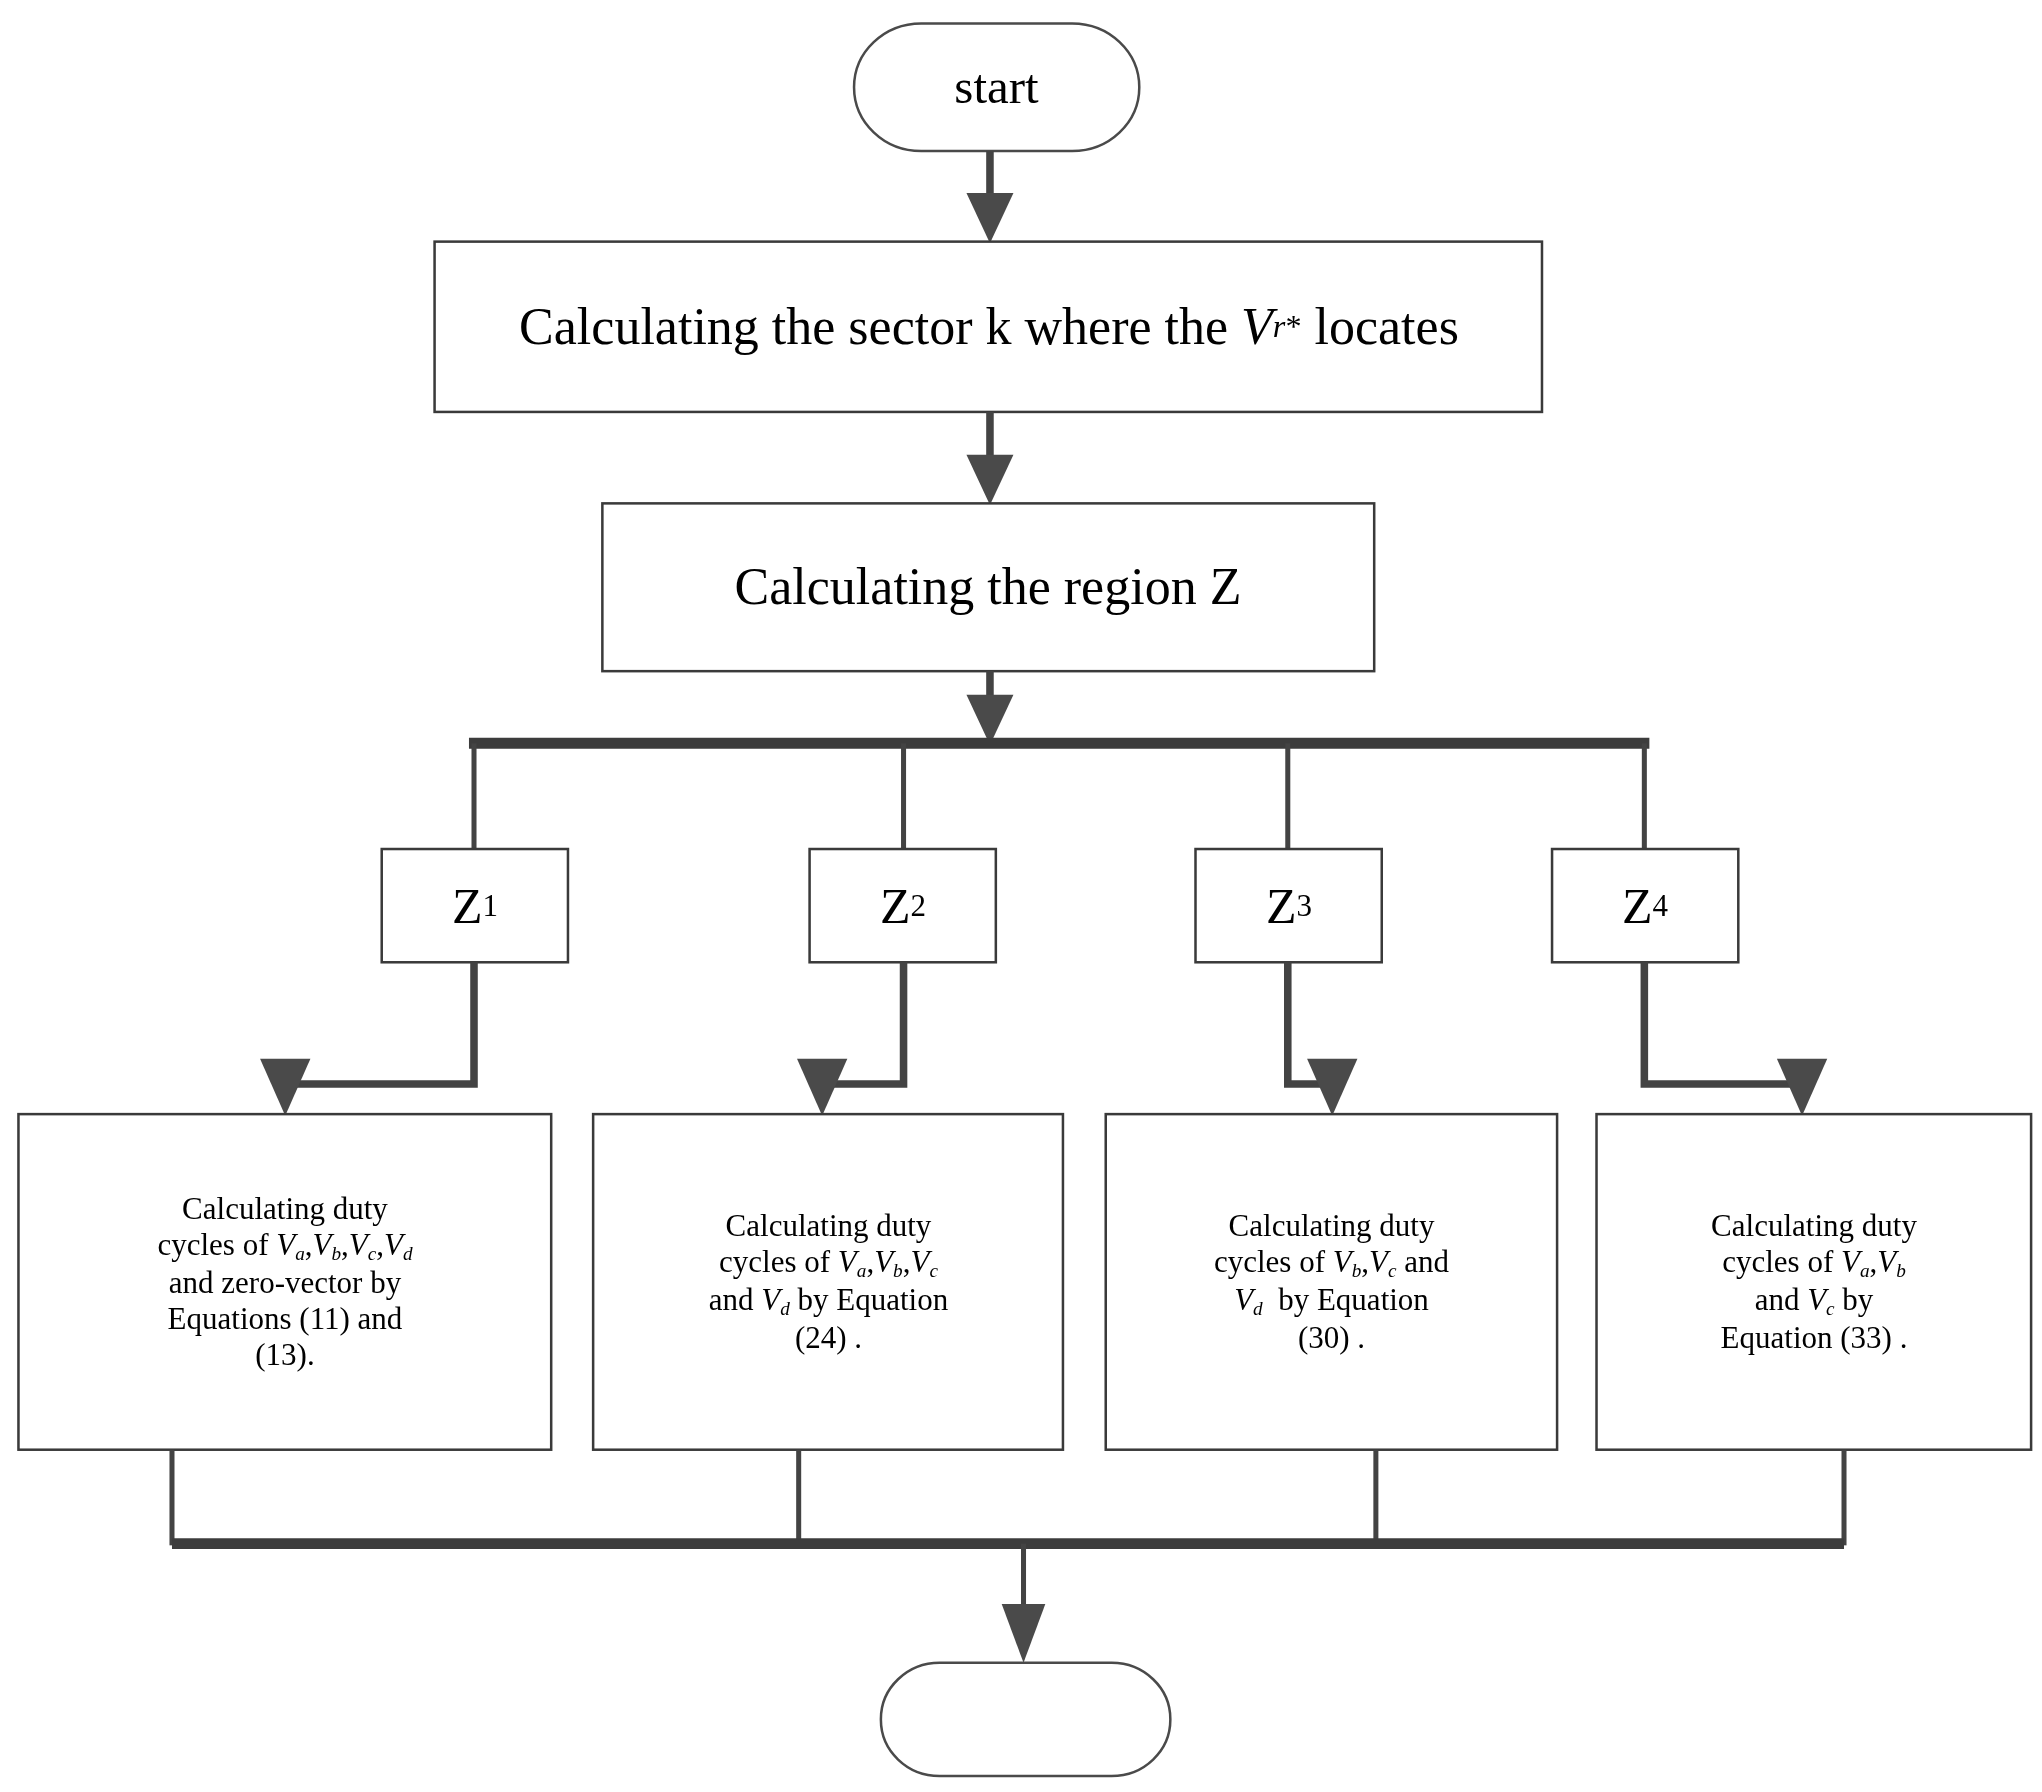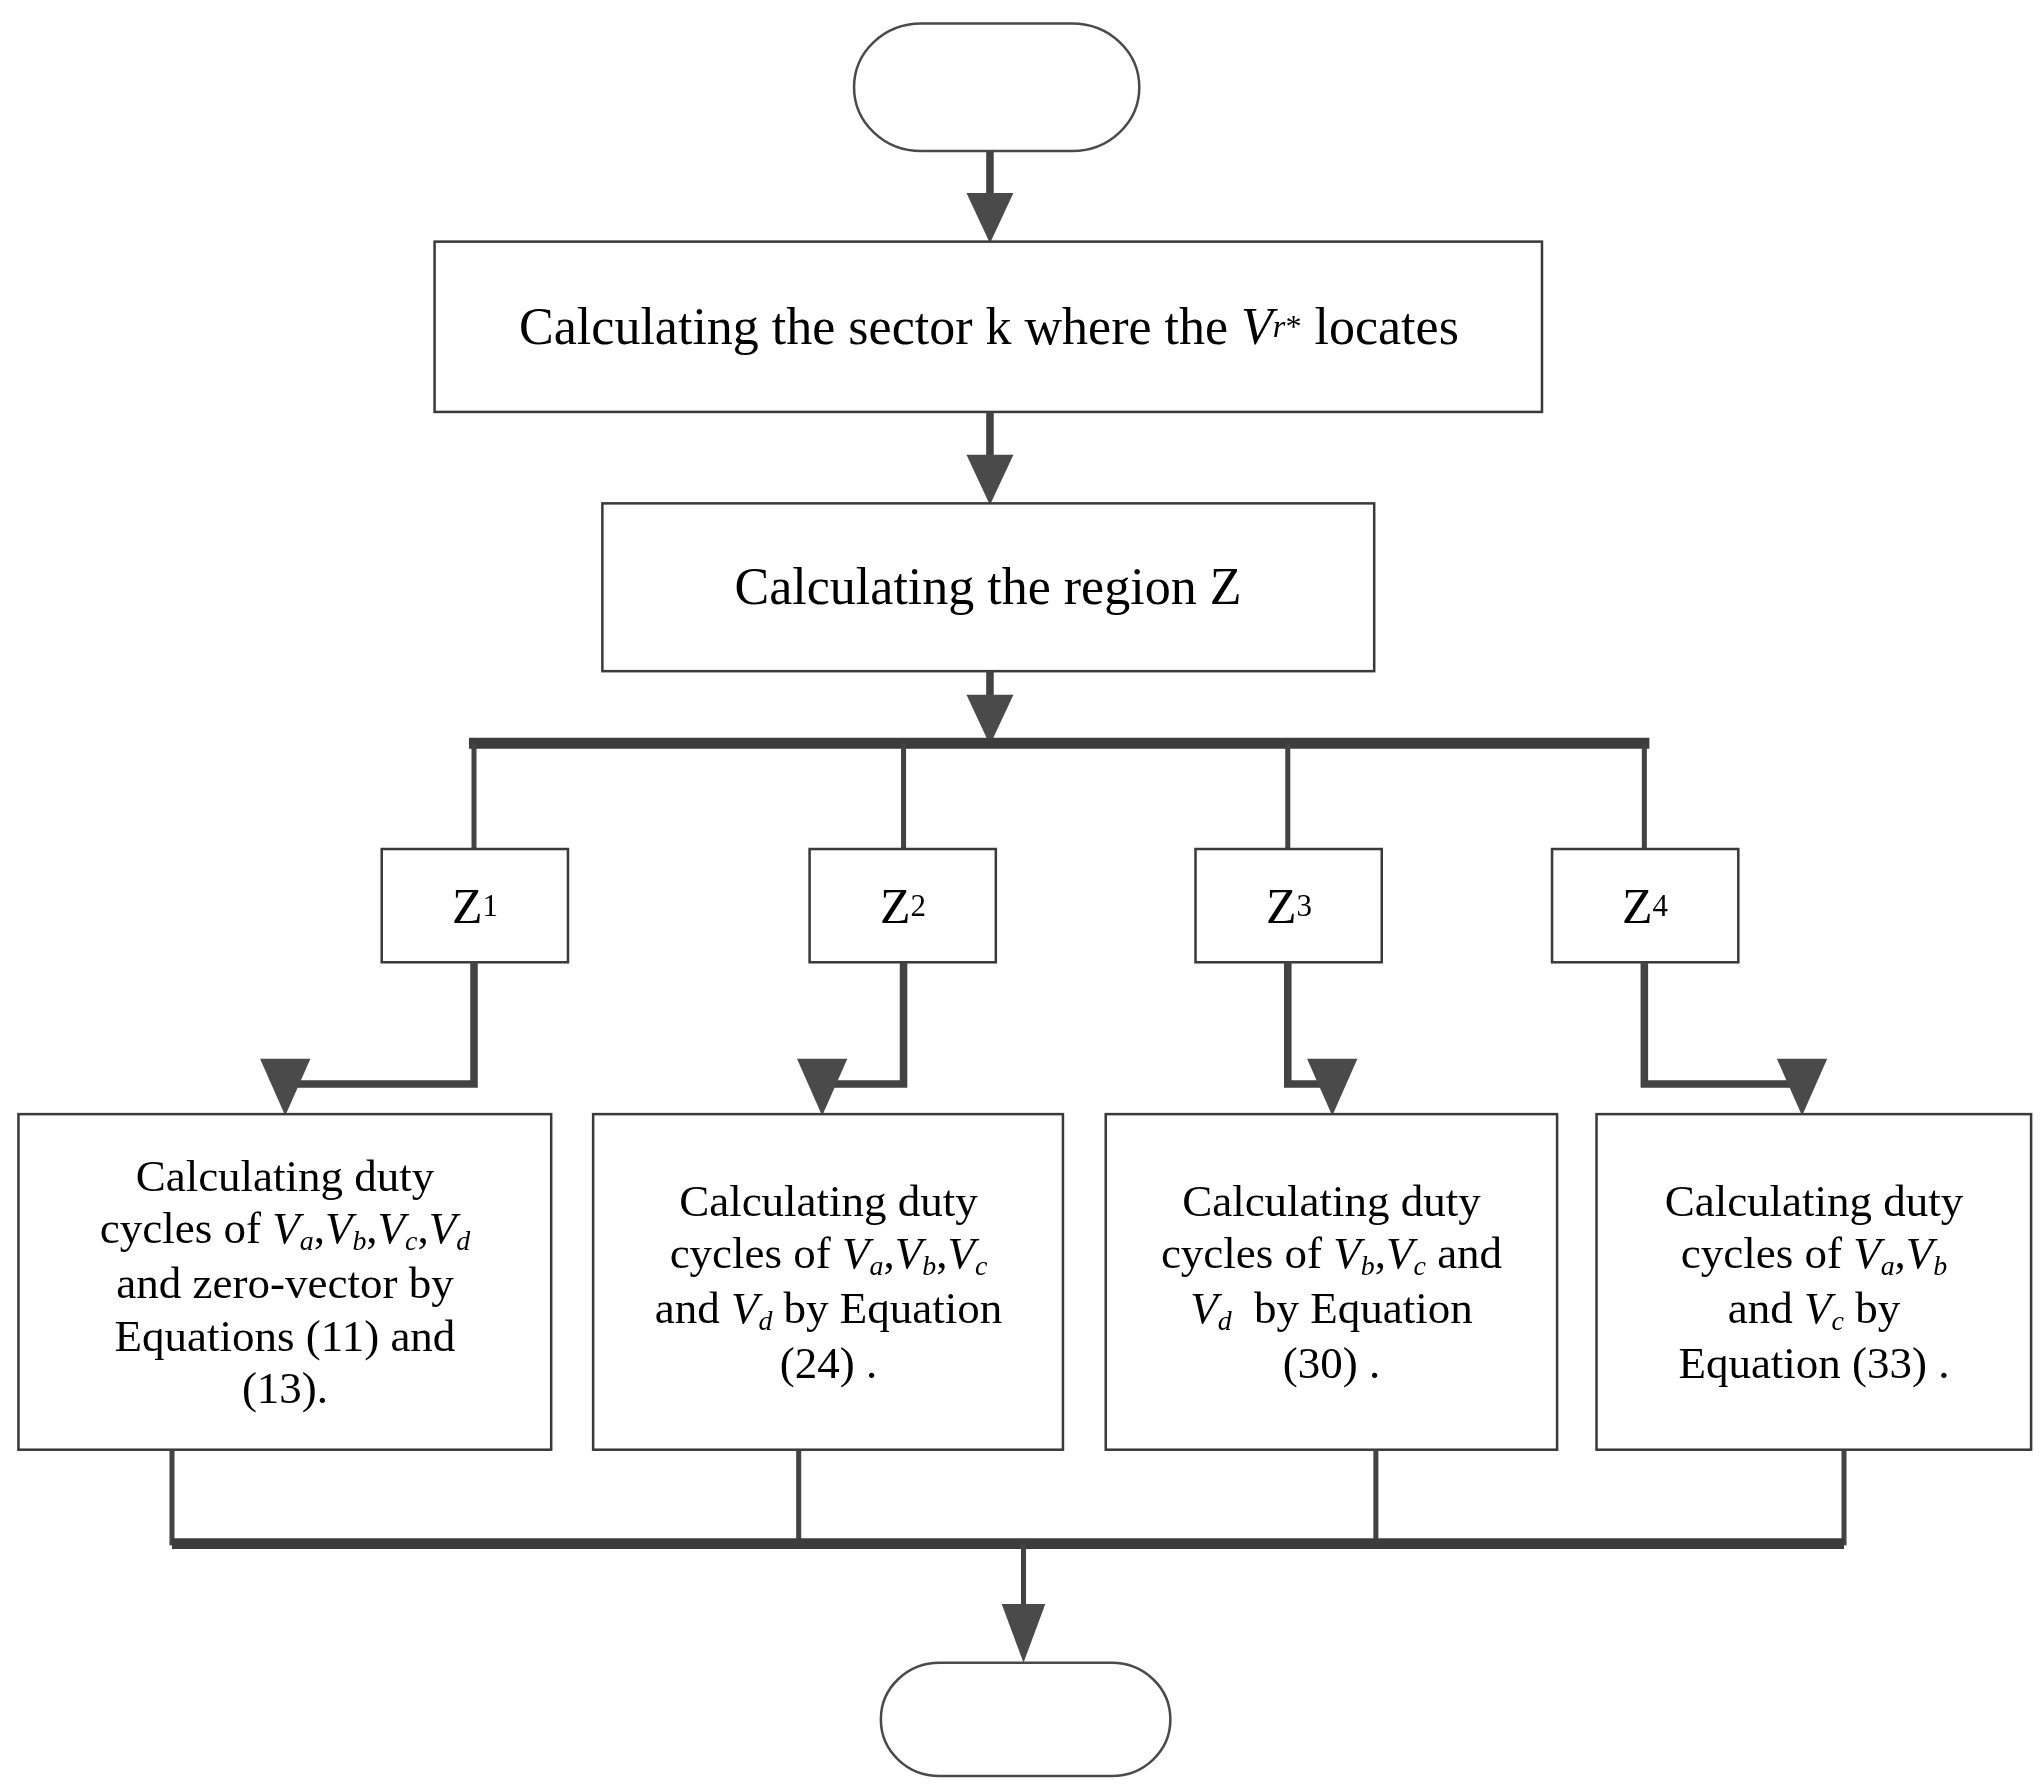--- a/index.html
+++ b/index.html
@@ -60,21 +60,21 @@
     line-height: 1.16;
     font-family: "Liberation Serif", "DejaVu Serif", serif;
     white-space: pre-wrap;
     display: flex;
     align-items: center;
     justify-content: center;
   }
   .lbl-term { font-size: 49px; }
   .lbl-proc { font-size: 52px; }
   .lbl-z    { font-size: 50px; }
-  .lbl-leaf { font-size: 45px; }
+  .lbl-leaf { font-size: 31px; }
   .var {
     font-style: italic;
   }
   sub {
     font-size: 0.62em;
     vertical-align: -0.24em;
     font-style: italic;
   }
   sup {
     font-size: 0.62em;
@@ -140,20 +140,21 @@
 
     <line class="bus" x1="205" y1="1840" x2="2198" y2="1840"></line>
 
     <line class="conn-thin" x1="1220" y1="1840" x2="1220" y2="1930"></line>
     <polygon class="arrowhead" points="1220,1982 1194,1912 1246,1912"></polygon>
 
     <rect class="node-term" x="1050" y="1982" width="345" height="135" rx="70" ry="67"></rect>
 
   </svg>
 
+  <div class="lbl lbl-term" style="left:854px; top:23.5px; width:285px; height:128px;">start</div>
 
   <div class="lbl lbl-proc" style="left:602px; top:503px; width:772px; height:168px;">Calculating the region Z</div>
 
   <div class="lbl lbl-proc" style="left:435px; top:242px; width:1108px; height:170px;">
     <span>Calculating the sector k where the </span><span class="var">V</span><sub>r</sub><sup>*</sup><span> locates</span>
   </div>
 
   <div class="lbl lbl-z" style="left:382px; top:849px; width:186px; height:113px;">
     <span>Z</span><sub style="font-style:normal;">1</sub>
   </div>

